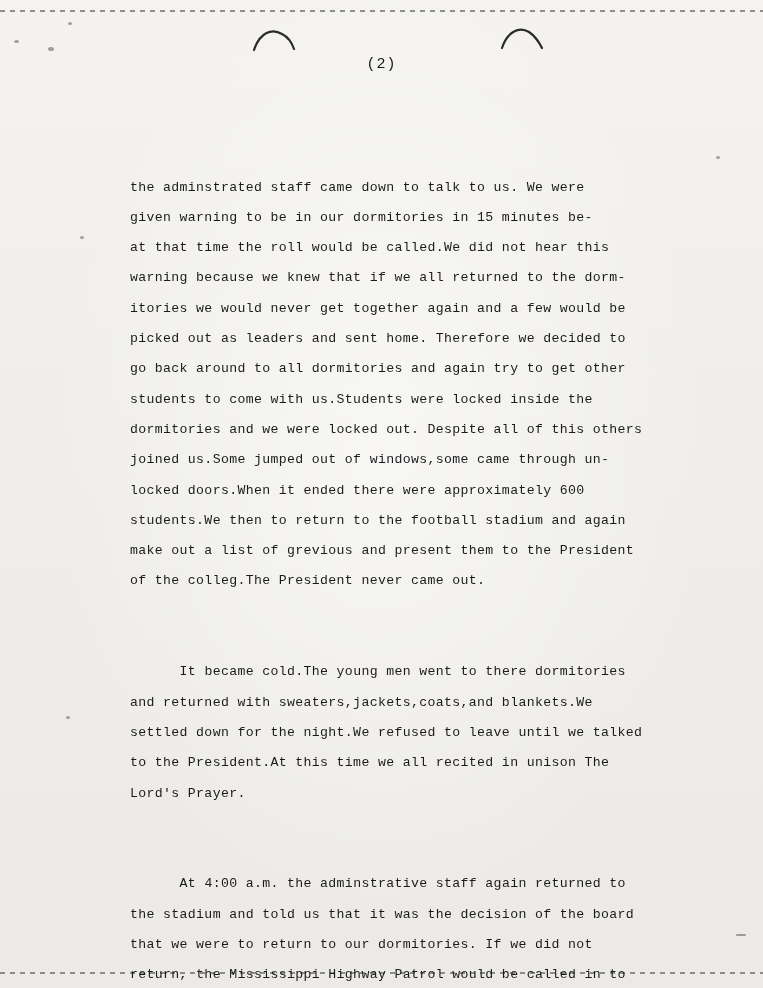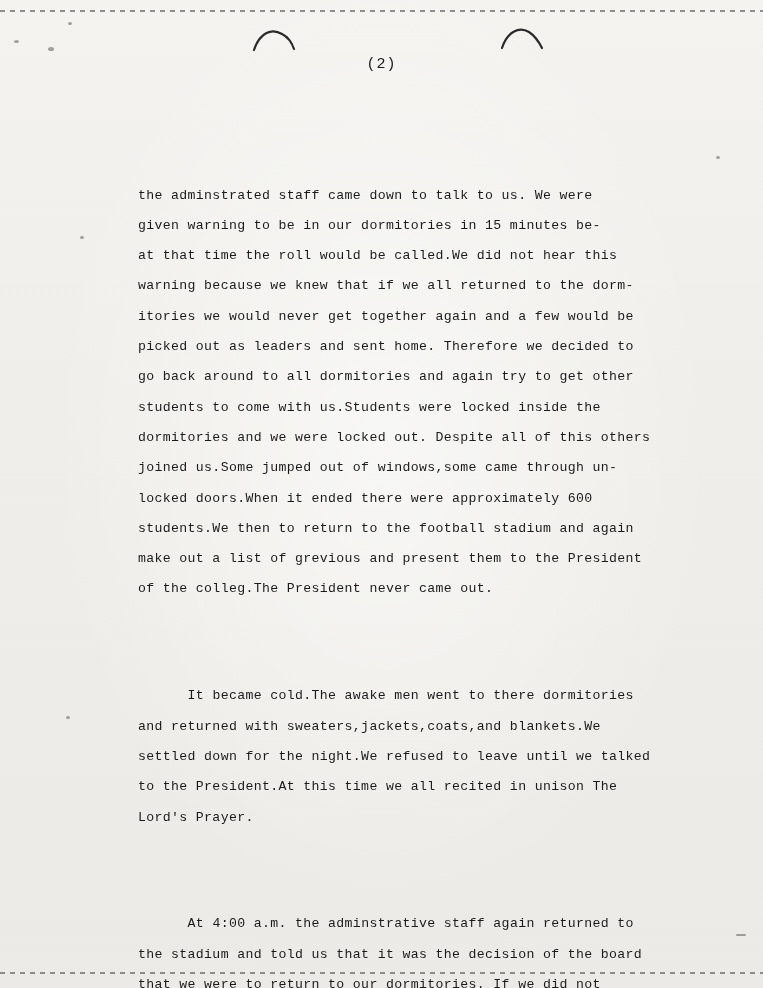--- a/index.html
+++ b/index.html
@@ -70,21 +70,21 @@
     position: absolute;
     top: 112px;
     left: 130px;
     width: 600px;
     font-size: 13.2px;
     line-height: 30.3px;
     letter-spacing: 0.35px;
     white-space: pre-wrap;
   }
   .para {
-    margin: 8px;
+    margin: 0;
     white-space: pre-wrap;
   }
 </style>
 </head>
 <body>
 
 <div class="page">
   <div class="paper-tone"></div>
 
   <div class="scan-line scan-top"></div>
@@ -119,21 +119,21 @@
 itories we would never get together again and a few would be
 picked out as leaders and sent home. Therefore we decided to
 go back around to all dormitories and again try to get other
 students to come with us.Students were locked inside the
 dormitories and we were locked out. Despite all of this others
 joined us.Some jumped out of windows,some came through un-
 locked doors.When it ended there were approximately 600
 students.We then to return to the football stadium and again
 make out a list of grevious and present them to the President
 of the colleg.The President never came out.</p>
-    <p class="para">      It became cold.The awake men went to there dormitories
+    <p class="para">      It became cold.The young men went to there dormitories
 and returned with sweaters,jackets,coats,and blankets.We
 settled down for the night.We refused to leave until we talked
 to the President.At this time we all recited in unison The
 Lord's Prayer.</p>
     <p class="para">      At 4:00 a.m. the adminstrative staff again returned to
 the stadium and told us that it was the decision of the board
 that we were to return to our dormitories. If we did not
 return, the Mississippi Highway Patrol would be called in to
 break up the group. The President of the college hadn't come
 so we stayed. At 5:30 a.m. we were all awake  getting ready

